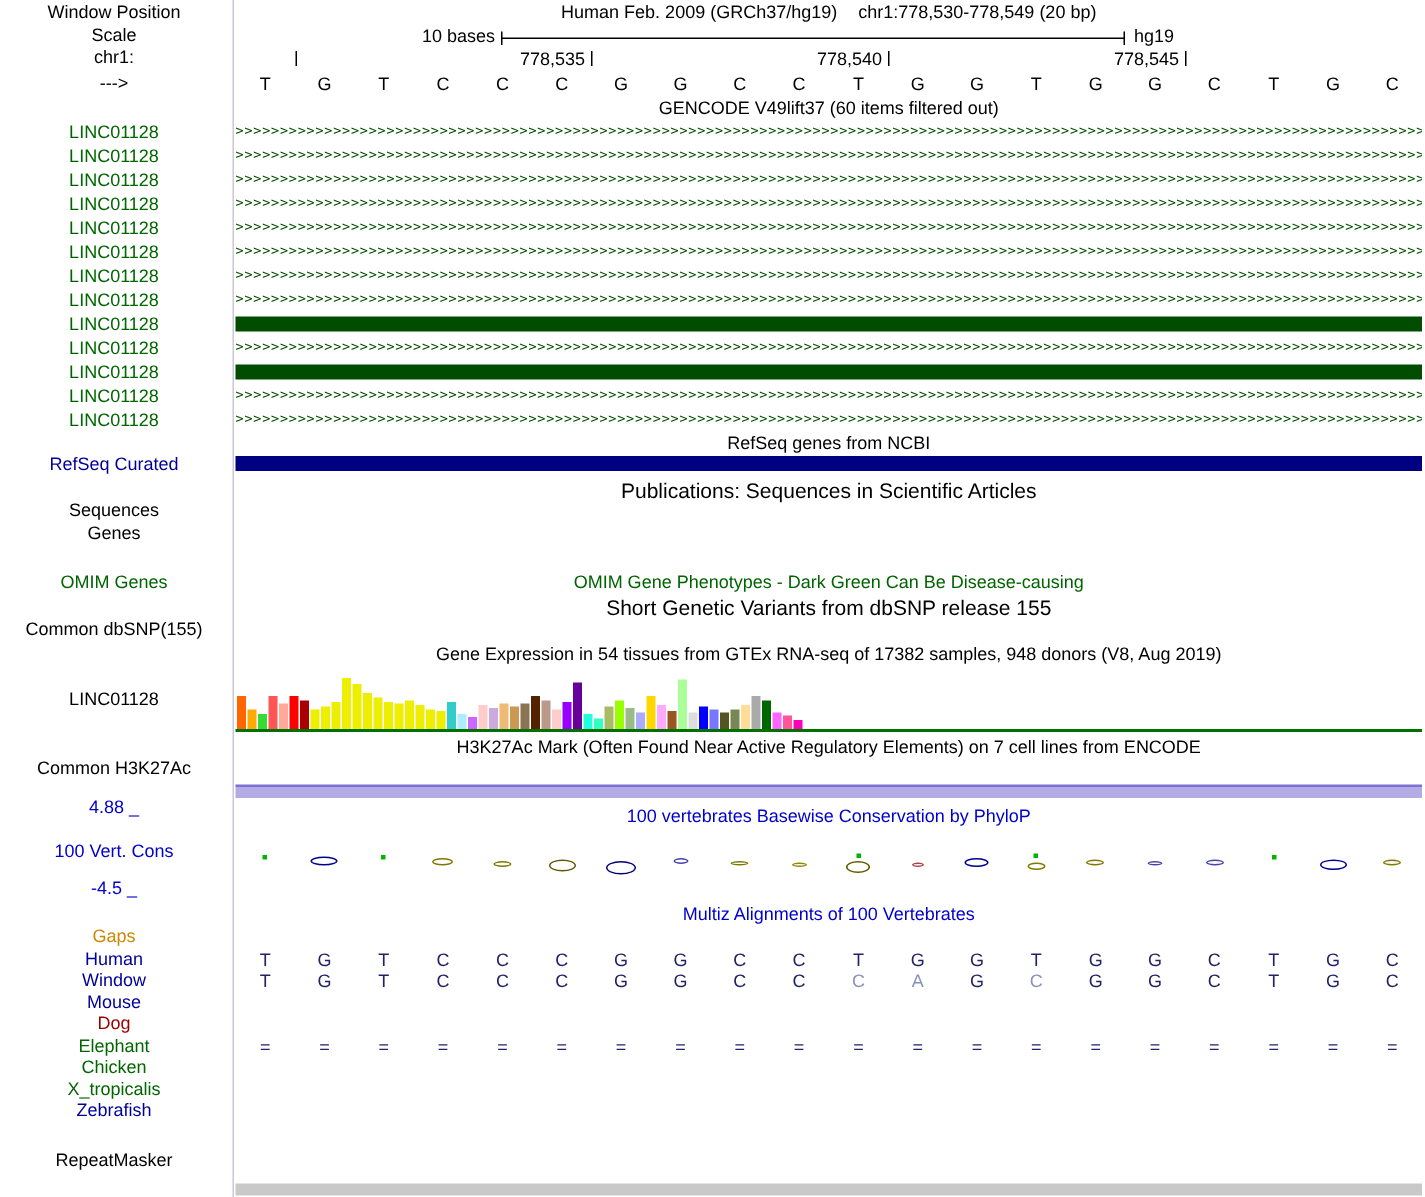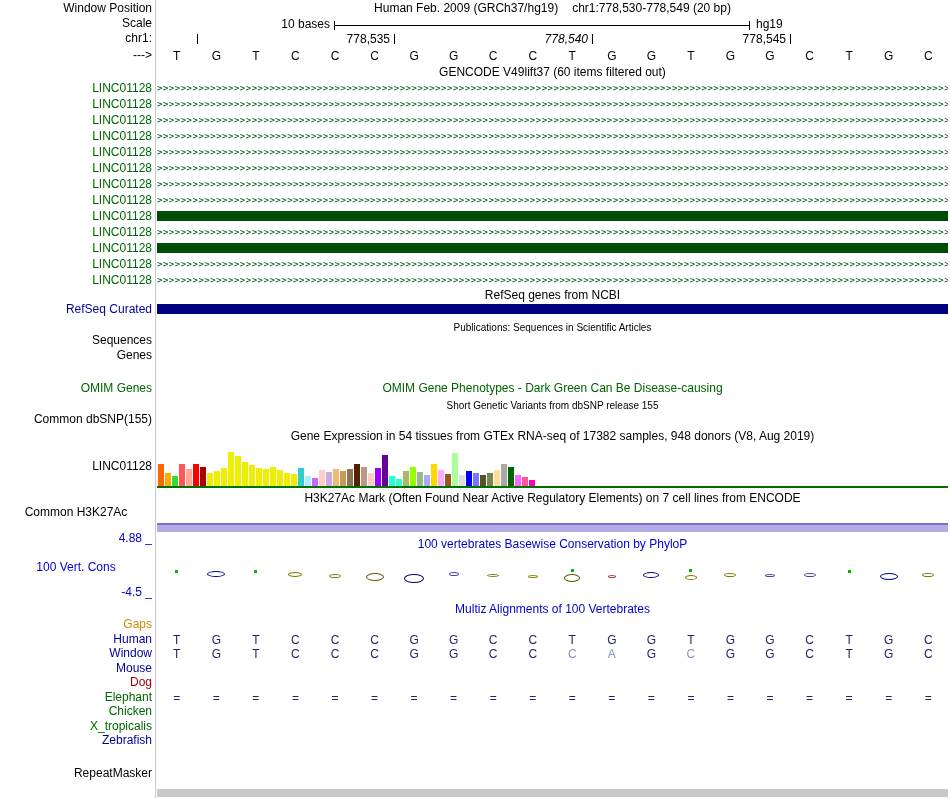--- a/index.html
+++ b/index.html
@@ -1,23 +1,23 @@
 <!DOCTYPE html>
 <html style="--gencode-green: #004d00; --gencode-label: #006600; --refseq-navy: #000080; --refseq-label: #000099; --title-blue: #0000cc; --omim-green: #006400; --gaps-orange: #cc8800; --species-blue: #000099; --dog-red: #990000; --species-green: #006600; --seq-letter: #222266; --seq-letter-dim: #8a92bc; --lavender-top: #7b6fcf; --lavender-fill: #b3ace4; --gtex-baseline: #007000; --separator: #c9c6de; --repeat-gray: #c9c9c9;"><head>
 <meta charset="utf-8">
 <style>
   *{margin:0;padding:0;box-sizing:border-box}
   body{background:#fff;margin:0}
   .browser{position:relative;width:950px;height:798px;background:#fff;overflow:hidden;
     font-family:"Liberation Sans","DejaVu Sans",sans-serif;font-size:12px;color:#000}
   .abs{position:absolute}
-  .lbl{position:absolute;left:0;width:152px;text-align:right;white-space:nowrap;line-height:13px}
+  .lbl{position:absolute;left:0;width:152px;text-align:center;white-space:nowrap;line-height:13px}
   .lbl.lbl-center{text-align:center}
   .ttl{position:absolute;left:157px;width:791px;text-align:center;white-space:nowrap;line-height:13px}
-  .small{font-size:10px}
+  .small{font-size:14px}
   .blue{color:var(--title-blue)}
   .sep{position:absolute;left:155px;top:0;width:1px;height:798px;background:var(--separator)}
   .arrow-row{height:16px;line-height:16px;overflow:hidden;white-space:nowrap;
     color:var(--gencode-green);font-size:9px;letter-spacing:.5px;
     font-family:"DejaVu Sans Mono",monospace}
   .gap12{margin-left:14px}
 </style>
 </head>
 <body>
 
@@ -35,21 +35,21 @@
   <div class="abs" style="left:334px;top:21px;width:1px;height:9px;background:#000"></div>
   <div class="abs" style="left:749px;top:21px;width:1px;height:9px;background:#000"></div>
   <span class="abs" style="left:756px;top:17px">hg19</span>
 
   <span class="lbl" style="top:32px">chr1:</span>
   <div id="chr-ticks">
       <div class="abs" style="left: 197px; top: 34px; width: 1px; height: 10px; background: rgb(0, 0, 0);"></div>
       <div class="abs" style="left: 394px; top: 34px; width: 1px; height: 10px; background: rgb(0, 0, 0);"></div>
       <div class="abs" style="left: 332px; top: 32px; width: 58px; text-align: right;">778,535</div>
       <div class="abs" style="left: 592px; top: 34px; width: 1px; height: 10px; background: rgb(0, 0, 0);"></div>
-      <div class="abs" style="left: 530px; top: 32px; width: 58px; text-align: right; font-style: italic;">778,540</div>
+      <div class="abs" style="left: 530px; top: 32px; width: 58px; text-align: right;">778,540</div>
       <div class="abs" style="left: 790px; top: 34px; width: 1px; height: 10px; background: rgb(0, 0, 0);"></div>
       <div class="abs" style="left: 728px; top: 32px; width: 58px; text-align: right;">778,545</div>
     </div>
 
   <span class="lbl" style="top:49px">---&gt;</span>
   <div id="base-row">
       <div class="abs" style="left: 157px; top: 49px; width: 39.55px; text-align: center;">T</div>
       <div class="abs" style="left: 196.55px; top: 49px; width: 39.55px; text-align: center;">G</div>
       <div class="abs" style="left: 236.1px; top: 49px; width: 39.55px; text-align: center;">T</div>
       <div class="abs" style="left: 275.65px; top: 49px; width: 39.55px; text-align: center;">C</div>

